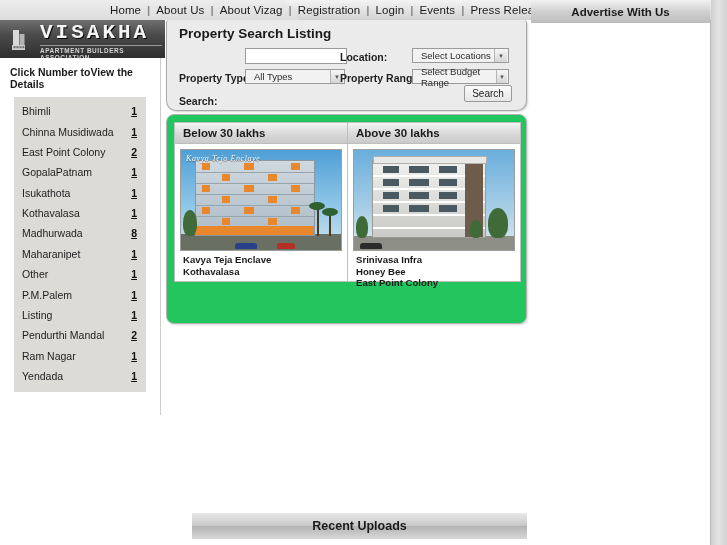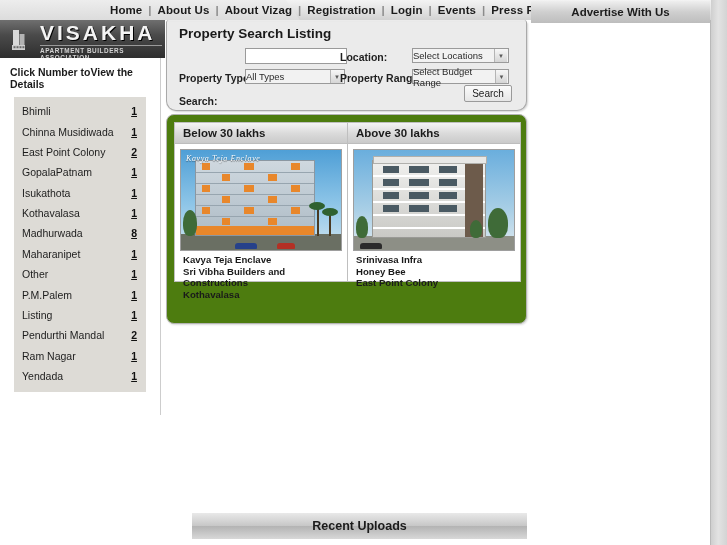--- a/index.html
+++ b/index.html
@@ -14,36 +14,36 @@
   #outer-shadow{position:absolute;left:711px;top:0;width:16px;height:545px;
         background:linear-gradient(to right,#cfcfcf,#e3e3e3 45%,#d4d4d4);}
 
   
   #topbar{position:absolute;left:0;top:0;width:711px;height:20px;
           background:linear-gradient(to bottom,#f3f3f3,#e2e2e2 55%,#d2d2d2);}
   #topbar-angle{position:absolute;left:0;top:0;width:300px;height:20px;
           background:linear-gradient(to bottom,#ededed,#dcdcdc);
           clip-path:polygon(0 0,286px 0,300px 20px,0 20px);}
   #nav{position:absolute;left:110px;top:0;height:20px;display:flex;align-items:center;}
-  #nav .nav-item{font-weight:bold;font-size:11.5px;color:#1b1b1b;
+  #nav .nav-item{font-weight:normal;font-size:11.5px;color:#1b1b1b;
           letter-spacing:.1px;cursor:pointer;white-space:nowrap;}
   #nav .nav-sep{color:#8b8b8b;font-weight:bold;padding:0 6px;font-size:11.5px;}
 
   
   #advertise{position:absolute;left:531px;top:1px;width:179px;height:22px;
      background:linear-gradient(to bottom,#efefef,#cfcfcf 50%,#bdbdbd);
      display:flex;align-items:center;justify-content:center;
      font-weight:bold;font-size:11.5px;color:#1c1c1c;}
 
   
   #logo-band{position:absolute;left:0;top:20px;width:165px;height:38px;
      background:linear-gradient(to bottom,#6f6f6f,#4a4a4a 40%,#2e2e2e);}
   #logo-icon{position:absolute;left:10px;top:26px;width:26px;height:26px;}
   #logo-text{position:absolute;left:40px;top:22px;width:125px;}
-  #logo-title{font-family:Liberation Sans, sans-serif;font-weight:bold;font-size:21px;
+  #logo-title{font-family:Liberation Mono, monospace;font-weight:bold;font-size:21px;
      letter-spacing:3px;color:#f4f4f4;line-height:22px;
      text-shadow:1px 1px 0 #000;}
   #logo-sub{font-size:6.4px;letter-spacing:.55px;color:#d4d4d4;font-weight:bold;
      border-top:1px solid #9a9a9a;padding-top:1px;margin-top:1px;width:122px;}
 
   
   #sidebar{position:absolute;left:0;top:58px;width:160px;height:357px;
      background:#fff;border-right:1px solid #cdcdcd;}
   #sidebar-title{font-weight:bold;font-size:10.5px;color:#1b1b1b;padding:8px 0 7px 10px;}
   #loc-list{margin:0 14px 0 14px;background:#dddbd6;padding:4px 0 6px 0;}
@@ -60,32 +60,32 @@
   #search-panel-top{position:absolute;left:166px;top:20px;width:359px;height:3px;
      background:#ebebeb;border-left:1px solid #a9a9a9;border-right:1px solid #a9a9a9;
      border-radius:10px 10px 0 0;}
   #panel-title{position:absolute;left:12px;top:4px;font-weight:bold;font-size:13.5px;color:#1a1a1a;}
   .frm{position:absolute;font-size:10.5px;}
   .frm-label{font-weight:bold;color:#1f1f1f;}
   .txtinput{width:96px;height:12px;border:1px solid #9a9a9a;background:#fff;
      font-family:"Liberation Sans",sans-serif;font-size:10px;padding:1px 2px;box-sizing:content-box;}
   .selbox{height:15px;border:1px solid #9a9a9a;background:#f2f2f2;
      display:flex;align-items:center;justify-content:space-between;
-     font-size:9.5px;color:#2a2a2a;padding-left:0;box-sizing:border-box;cursor:pointer;}
+     font-size:9.5px;color:#2a2a2a;padding-left:8px;box-sizing:border-box;cursor:pointer;}
   .selarrow{width:12px;height:13px;background:linear-gradient(to bottom,#f7f7f7,#d5d5d5);
      border-left:1px solid #b4b4b4;display:flex;align-items:center;justify-content:center;
      font-size:6px;color:#5a5a5a;margin:0 1px;}
   #search-btn{position:absolute;left:297px;top:63px;width:46px;height:15px;
      background:linear-gradient(to bottom,#fbfbfb,#e6e6e6);border:1px solid #9a9a9a;
      border-radius:2px;font-size:10px;color:#1c1c1c;display:flex;align-items:center;
      justify-content:center;cursor:pointer;}
 
   
   #listing-panel{position:absolute;left:166px;top:114px;width:359px;height:208px;
-     background:#4d7c0f;border:1px solid #b4b4b4;border-radius:8px;
+     background:#22c55e;border:1px solid #b4b4b4;border-radius:8px;
      box-shadow:1px 1px 2px rgba(0,0,0,.15);}
   #listing-inner{position:absolute;left:7px;top:7px;width:345px;height:158px;
      background:#fff;border:1px solid #bfbfbf;display:flex;}
   .lcol{width:172px;position:relative;}
   .lcol.first{border-right:1px solid #bfbfbf;}
   .lcol-head{height:20px;background:linear-gradient(to bottom,#f4f4f4,#d9d9d9 55%,#cacaca);
      border-bottom:1px solid #bdbdbd;display:flex;align-items:center;
      padding-left:8px;font-weight:bold;font-size:11.5px;color:#1b1b1b;}
   .lcol-body{padding:5px 5px 0 5px;}
   .prop-img{width:160px;height:100px;border:1px solid #9e9e9e;position:relative;overflow:hidden;}
@@ -289,21 +289,20 @@
             <div class="palmtop" style="left:128px;bottom:40px;"></div>
             <div class="palm" style="left:148px;bottom:14px;height:24px;"></div>
             <div class="palmtop" style="left:141px;bottom:34px;"></div>
             <div class="tree" style="left:2px;bottom:14px;width:14px;height:26px;"></div>
             <div class="car" style="left:54px;width:22px;background:#26418a;"></div>
             <div class="car" style="left:96px;width:18px;background:#b33024;"></div>
             <div class="script">Kavya Teja Enclave</div>
           </div>
           <div class="cap">
             <div>Kavya Teja Enclave</div>
-            <div>Sri Vibha Builders and Constructions</div>
             <div>Kothavalasa</div>
           </div>
         </div>
       </div>
 
       <div class="lcol">
         <div class="lcol-head">Above 30 lakhs</div>
         <div class="lcol-body">
           <div class="prop-img">
             <div class="sky2"></div>

